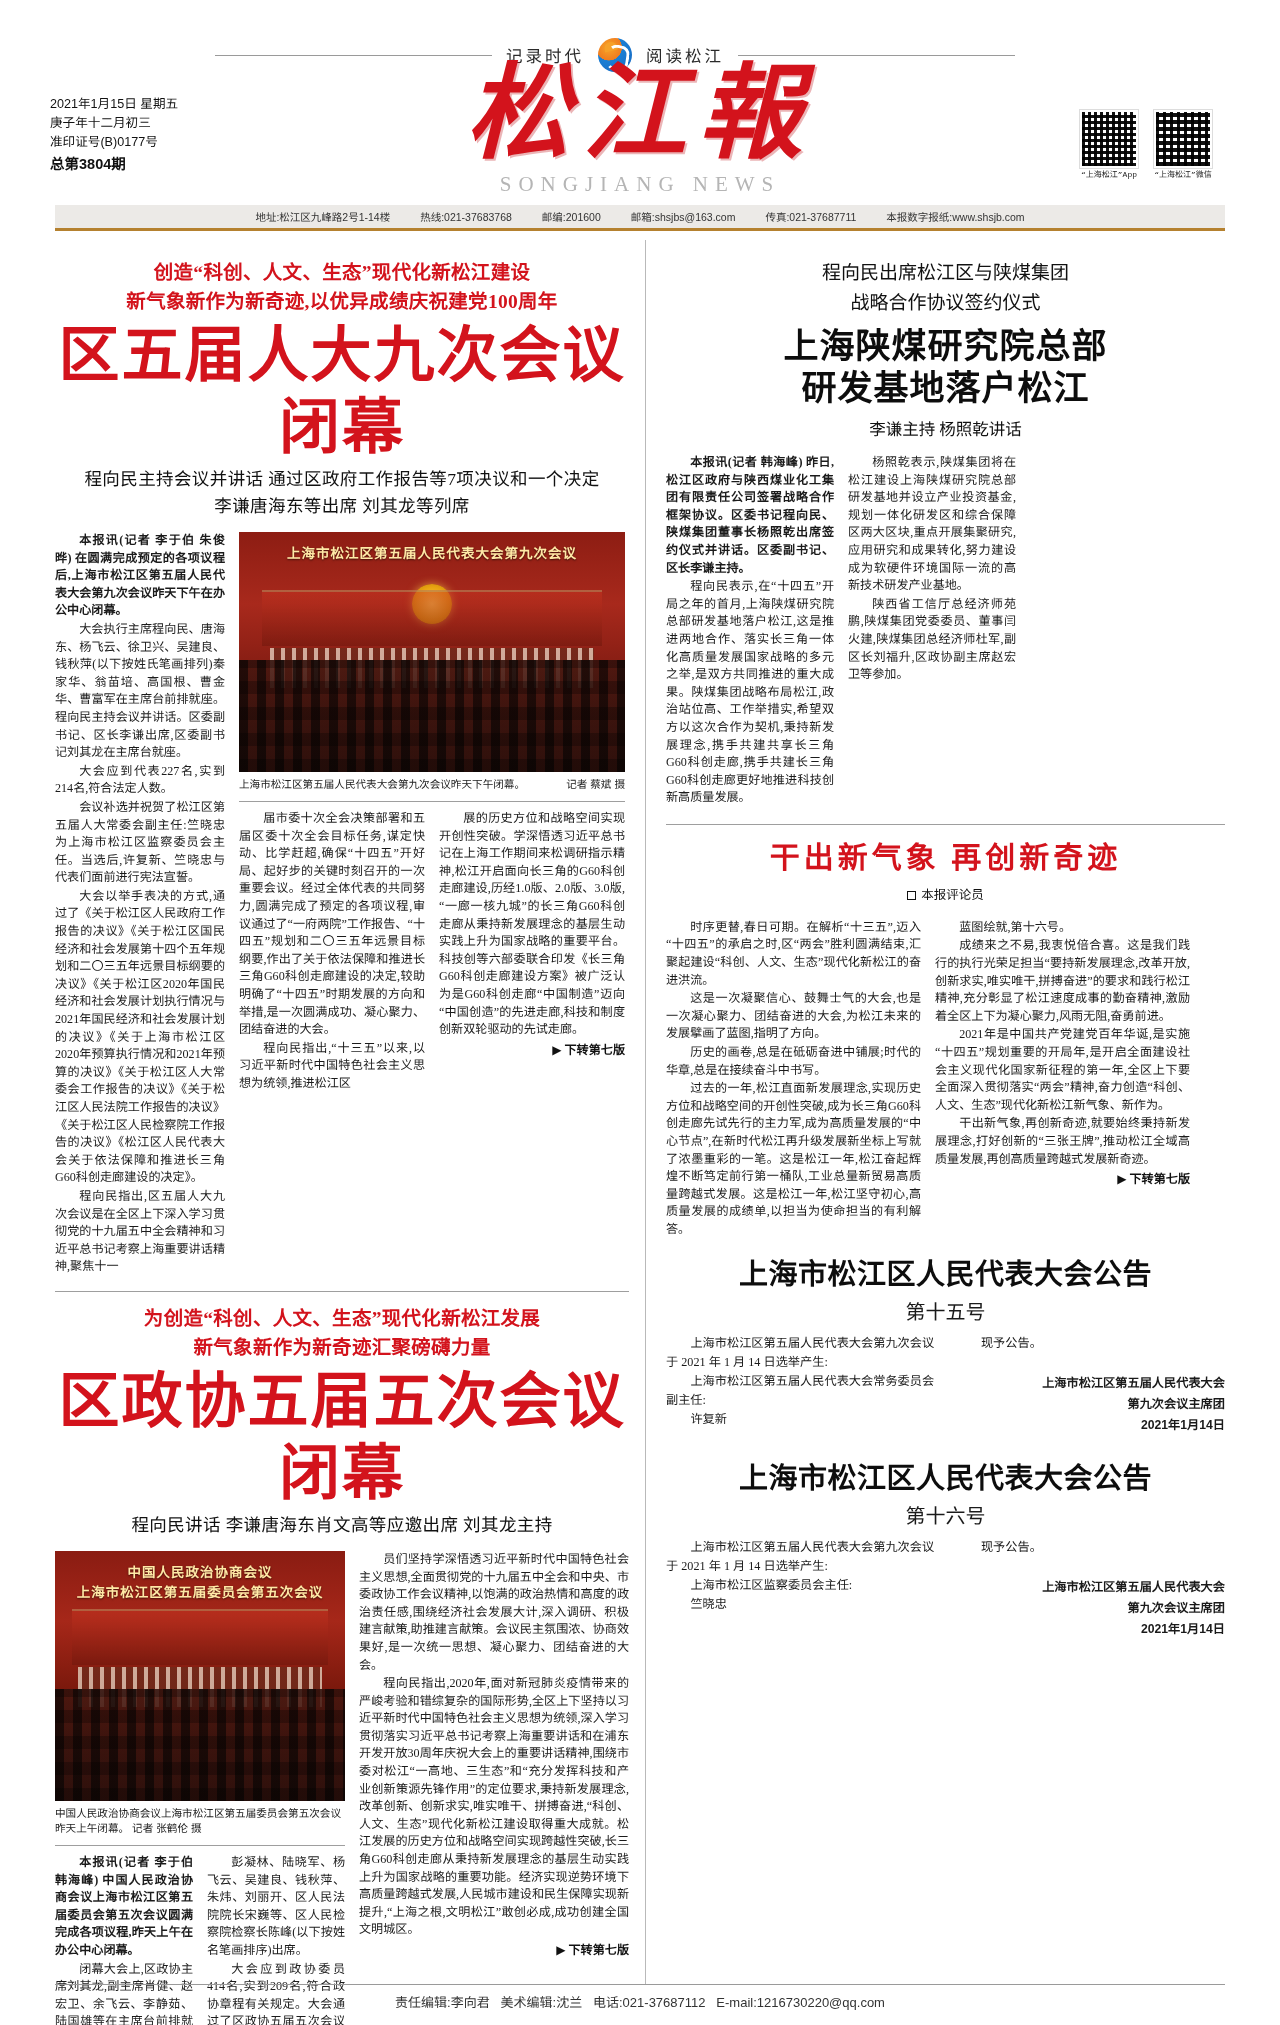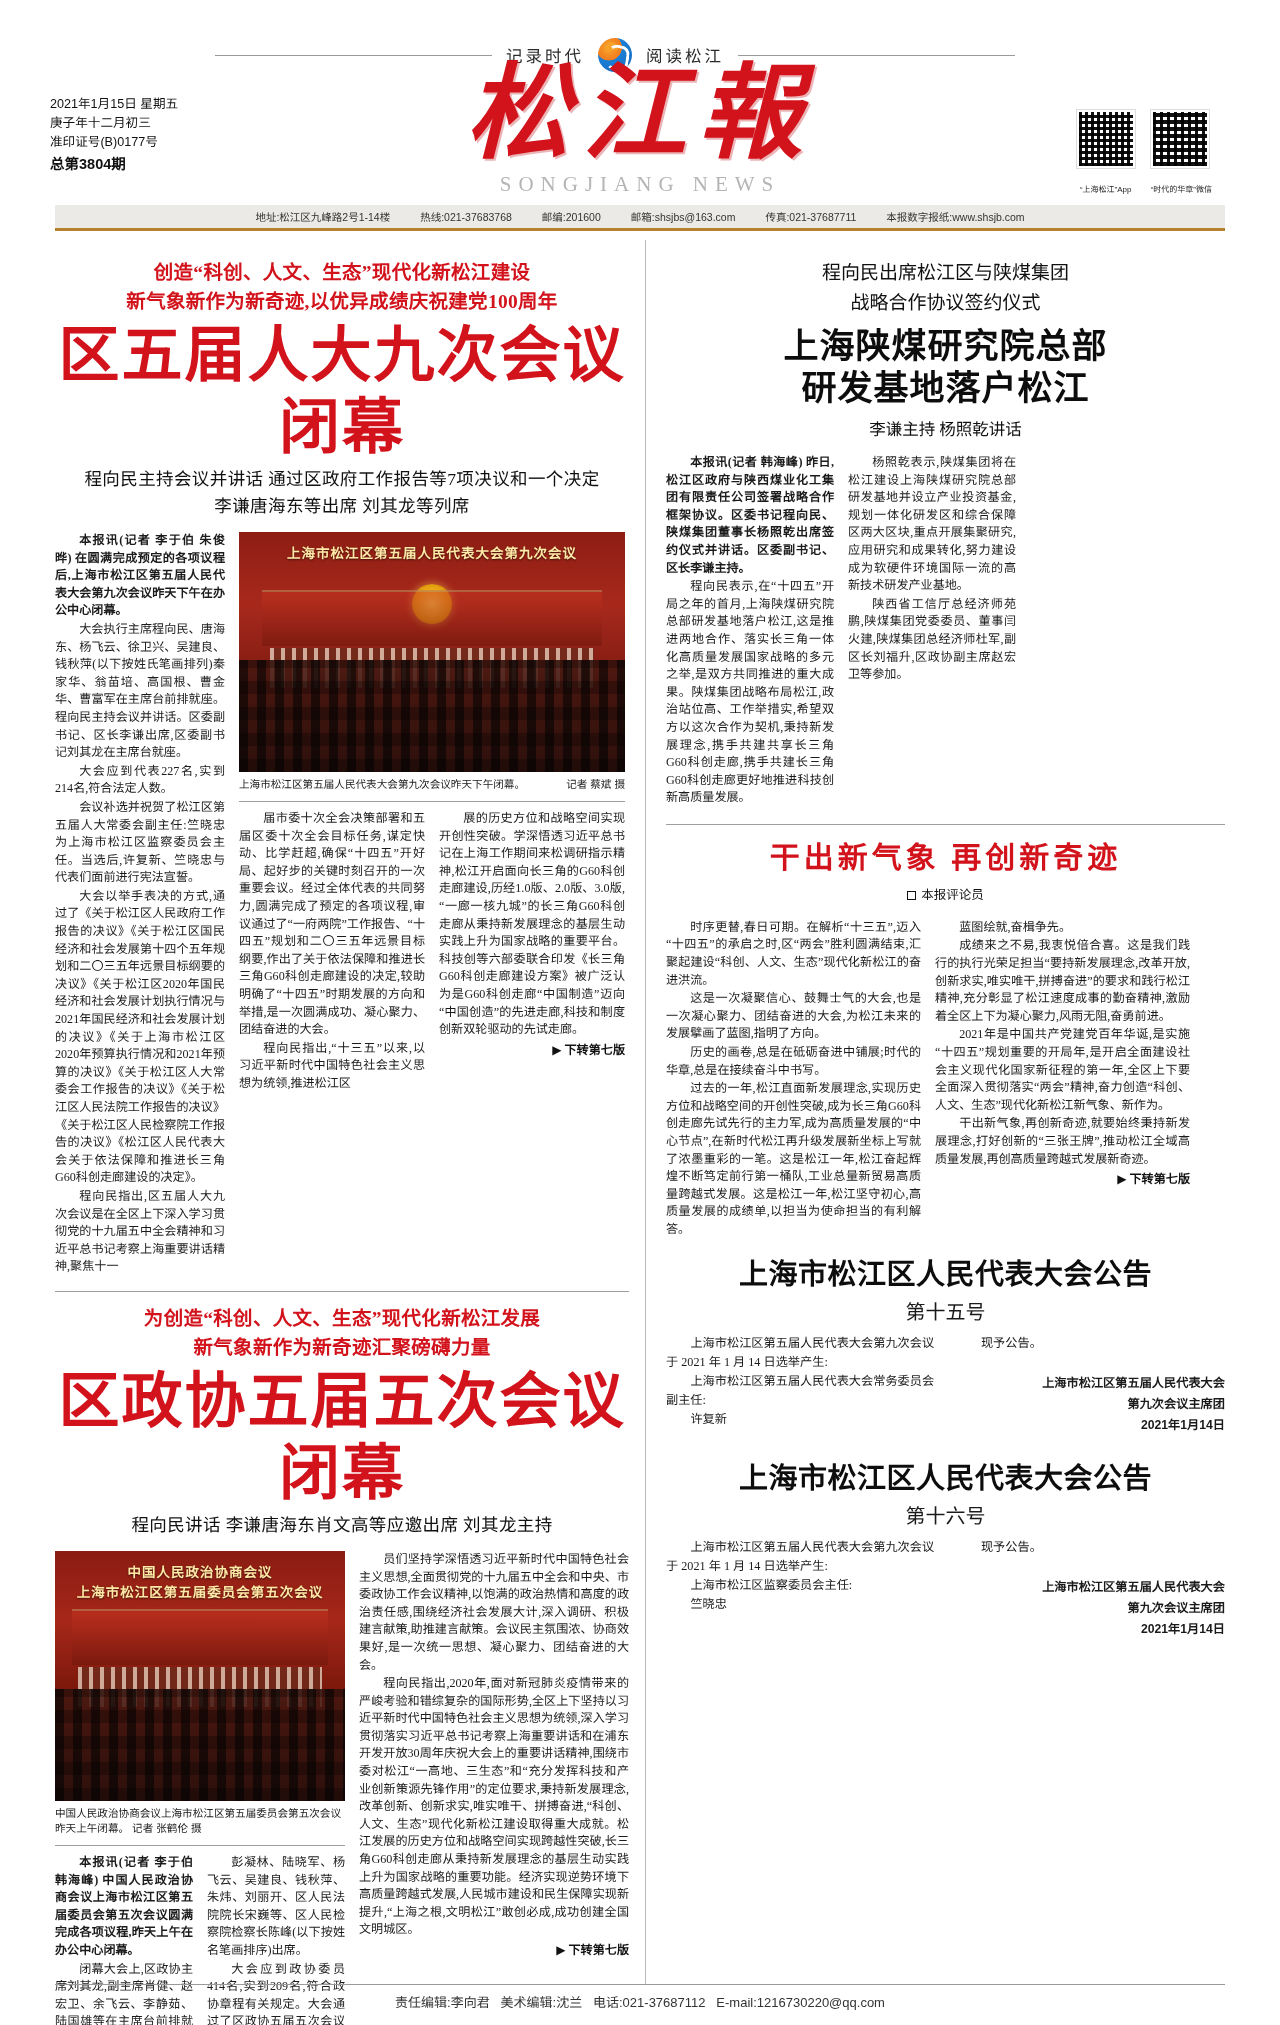--- a/index.html
+++ b/index.html
@@ -73,21 +73,21 @@
       repeating-linear-gradient(0deg,#111 0 3px,#fff 3px 6px),
       repeating-linear-gradient(90deg,#111 0 3px,transparent 3px 6px);
     background-blend-mode:multiply;
     border:2px solid #fff; outline:1px solid #ddd;
   }
   .qr-item:nth-child(2) .qr-code {
     background:
       repeating-linear-gradient(90deg,#111 0 3px,#fff 3px 7px),
       repeating-linear-gradient(0deg,#111 0 4px,transparent 4px 7px);
   }
-  .qr-cap { font-family:Liberation Sans, sans-serif; font-size:8px; color:#222; margin-top:15px; }
+  .qr-cap { font-family:Liberation Mono, monospace; font-size:8px; color:#222; margin-top:0; }
 
   
   .contact-bar {
     height:26px; background:#eceae7; border-bottom:3px solid #b5812f;
     display:flex; align-items:center; justify-content:center; gap:30px;
     font-family:"Liberation Sans", sans-serif; font-size:10.5px; color:#333;
   }
   .col-left { width:590px; padding-right:16px; }
   .col-right { width:590px; padding-left:20px; border-left:1px solid #b9b9b9; }
 
@@ -234,21 +234,21 @@
       <div class="en">SONGJIANG NEWS</div>
     </div>
 
     <div class="qr-wrap">
       <div class="qr-item">
         <div class="qr-code"></div>
         <div class="qr-cap">“上海松江”App</div>
       </div>
       <div class="qr-item">
         <div class="qr-code"></div>
-        <div class="qr-cap">“时代的华章”微信</div>
+        <div class="qr-cap">“上海松江”微信</div>
       </div>
     </div>
   </div>
 </div>
 
 <div style="position:absolute; left:55px; right:55px; top:205px;">
   <div class="contact-bar">
     <span>地址:松江区九峰路2号1-14楼</span>
     <span>热线:021-37683768</span>
     <span>邮编:201600</span>
@@ -385,21 +385,21 @@
         <span class="box"></span><span>本报评论员</span>
       </div>
       <div class="story" style="margin-top:4px">
         <div class="tcol" style="width:255px;">
           <p>时序更替,春日可期。在解析“十三五”,迈入“十四五”的承启之时,区“两会”胜利圆满结束,汇聚起建设“科创、人文、生态”现代化新松江的奋进洪流。</p>
           <p>这是一次凝聚信心、鼓舞士气的大会,也是一次凝心聚力、团结奋进的大会,为松江未来的发展擘画了蓝图,指明了方向。</p>
           <p>历史的画卷,总是在砥砺奋进中铺展;时代的华章,总是在接续奋斗中书写。</p>
           <p>过去的一年,松江直面新发展理念,实现历史方位和战略空间的开创性突破,成为长三角G60科创走廊先试先行的主力军,成为高质量发展的“中心节点”,在新时代松江再升级发展新坐标上写就了浓墨重彩的一笔。这是松江一年,松江奋起辉煌不断笃定前行第一桶队,工业总量新贸易高质量跨越式发展。这是松江一年,松江坚守初心,高质量发展的成绩单,以担当为使命担当的有利解答。</p>
         </div>
         <div class="tcol" style="width:255px;">
-          <p>蓝图绘就,奋楫争先。</p>
+          <p>蓝图绘就,第十六号。</p>
           <p>成绩来之不易,我衷悦倍合喜。这是我们践行的执行光荣足担当“要持新发展理念,改革开放,创新求实,唯实唯干,拼搏奋进”的要求和践行松江精神,充分彰显了松江速度成事的勤奋精神,激励着全区上下为凝心聚力,风雨无阻,奋勇前进。</p>
           <p>2021年是中国共产党建党百年华诞,是实施“十四五”规划重要的开局年,是开启全面建设社会主义现代化国家新征程的第一年,全区上下要全面深入贯彻落实“两会”精神,奋力创造“科创、人文、生态”现代化新松江新气象、新作为。</p>
           <p>干出新气象,再创新奇迹,就要始终秉持新发展理念,打好创新的“三张王牌”,推动松江全域高质量发展,再创高质量跨越式发展新奇迹。</p>
           <p style="text-align:right; text-indent:0; margin-top:3px;" class="jump">▶ 下转第七版</p>
         </div>
       </div>
     </div>
 
     <div class="notice">
       <div class="notice-title">上海市松江区人民代表大会公告</div>

